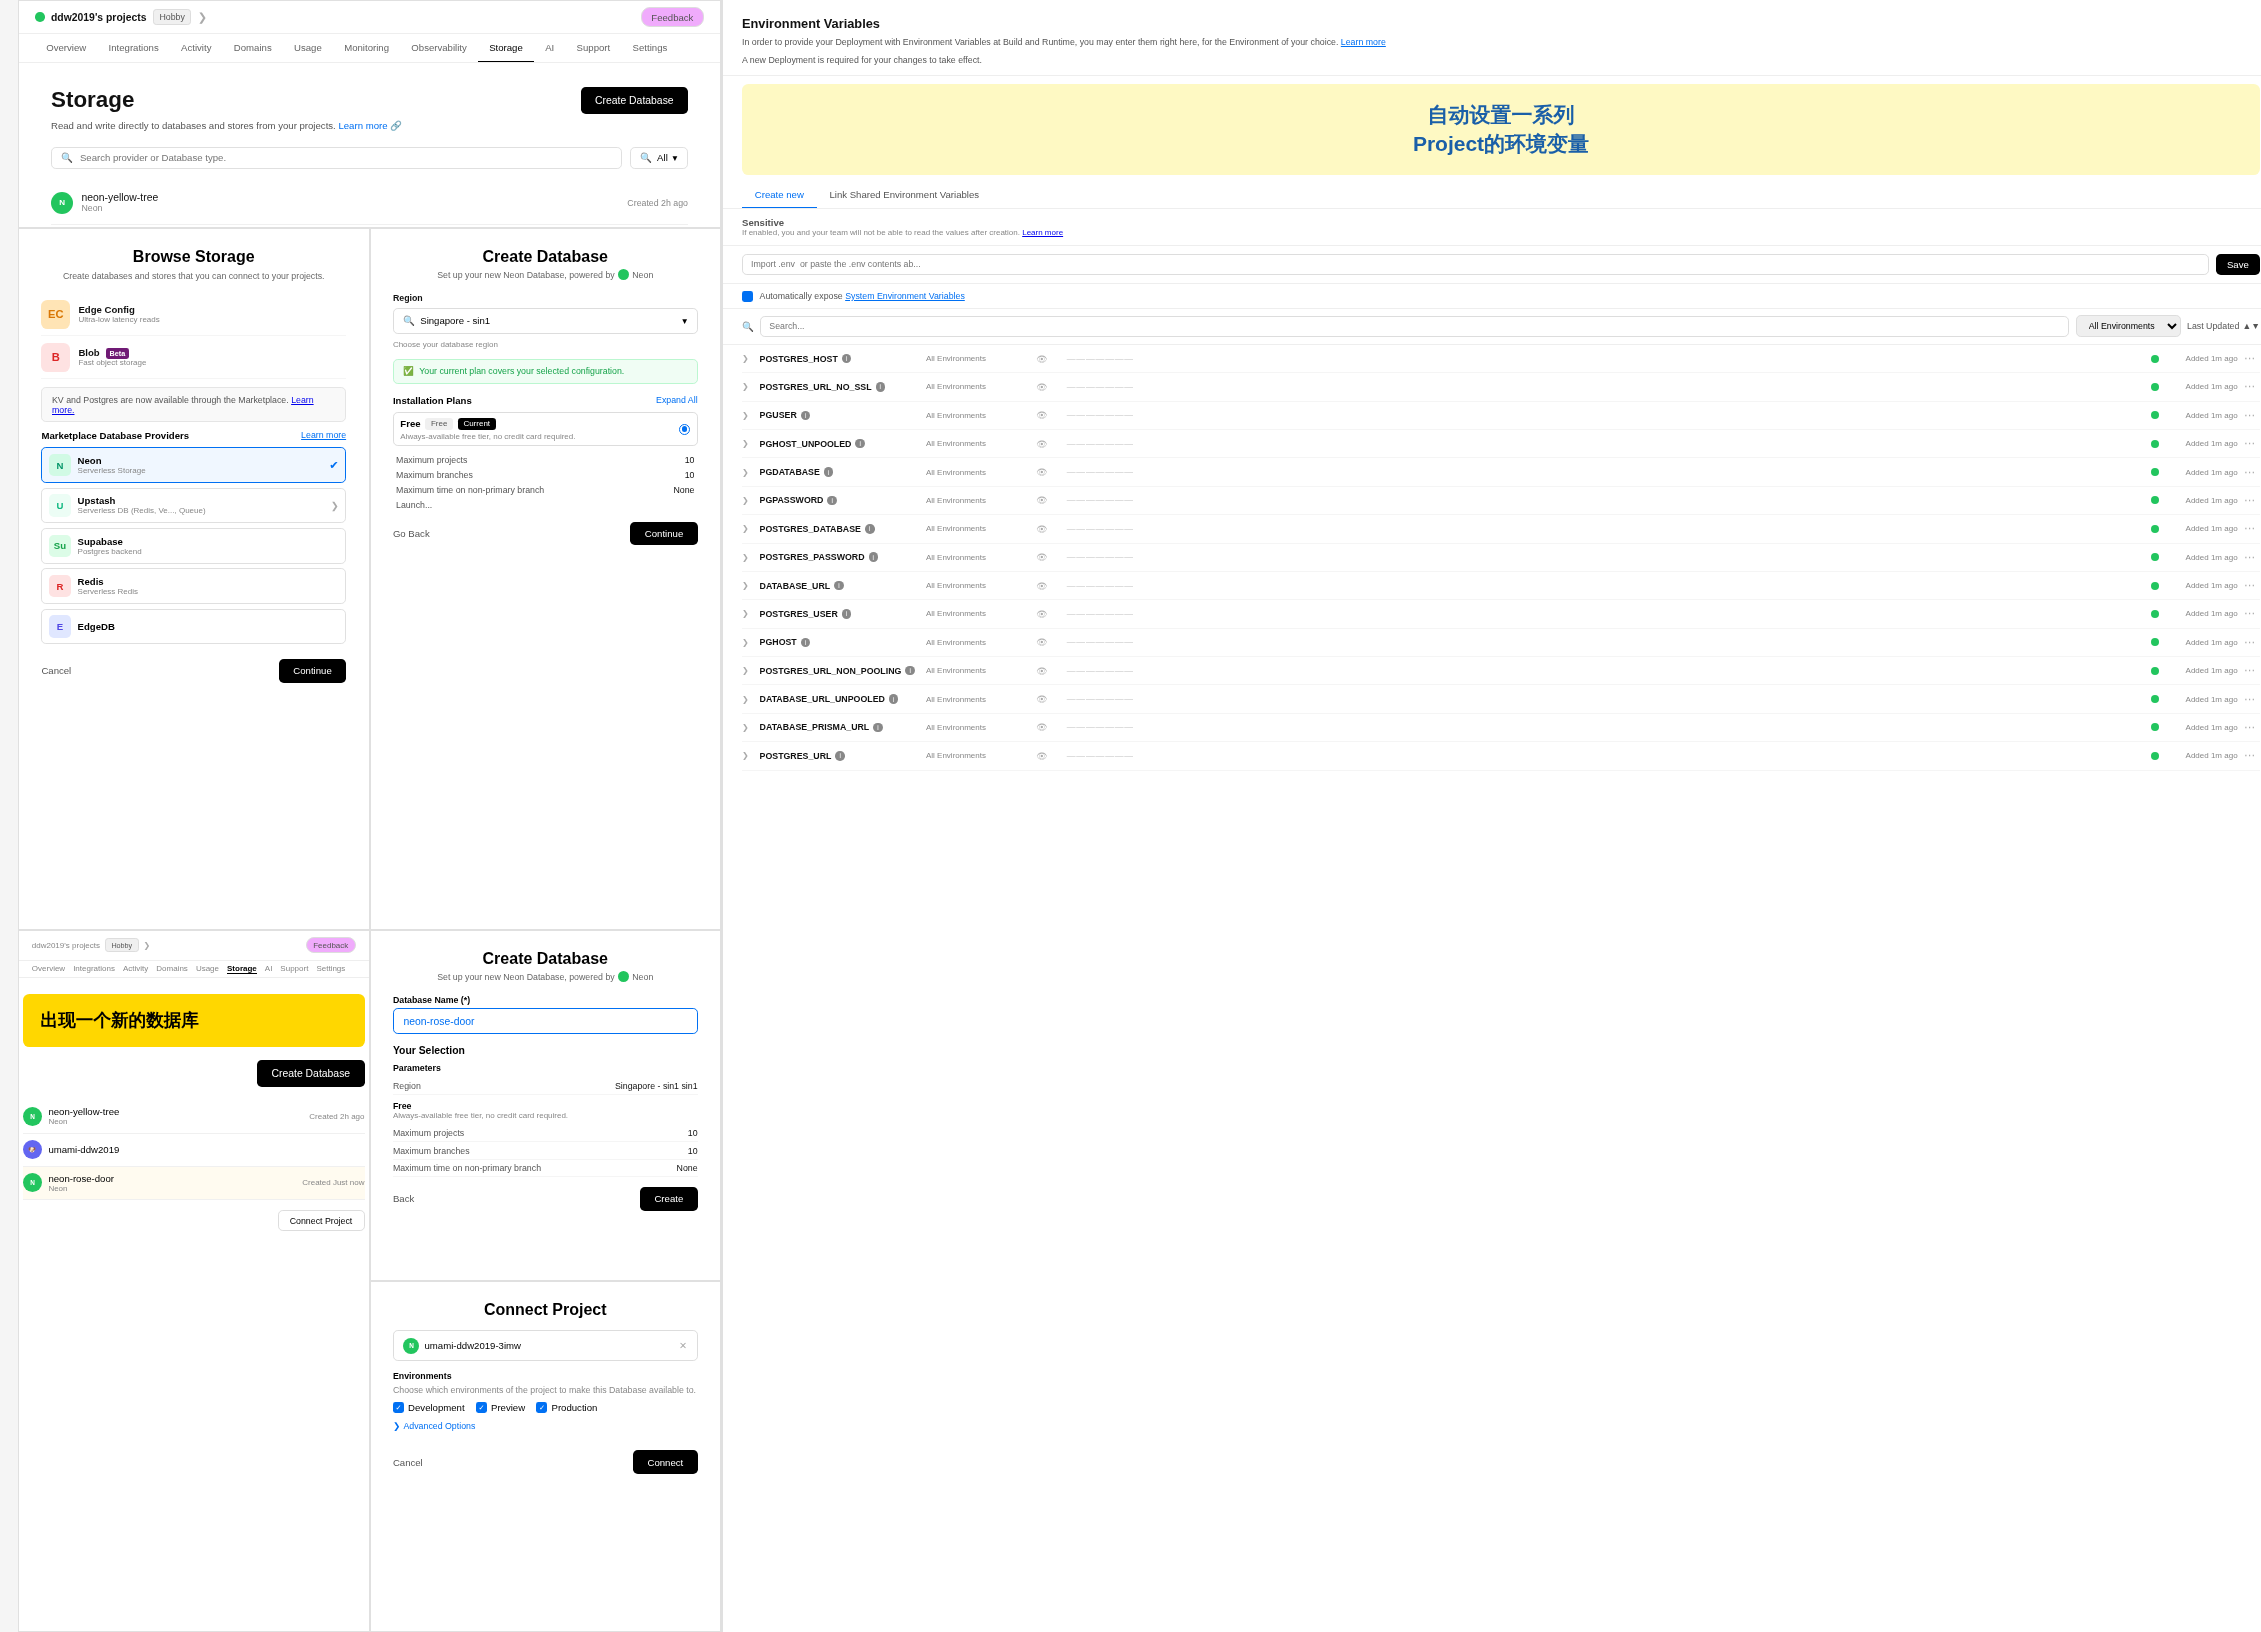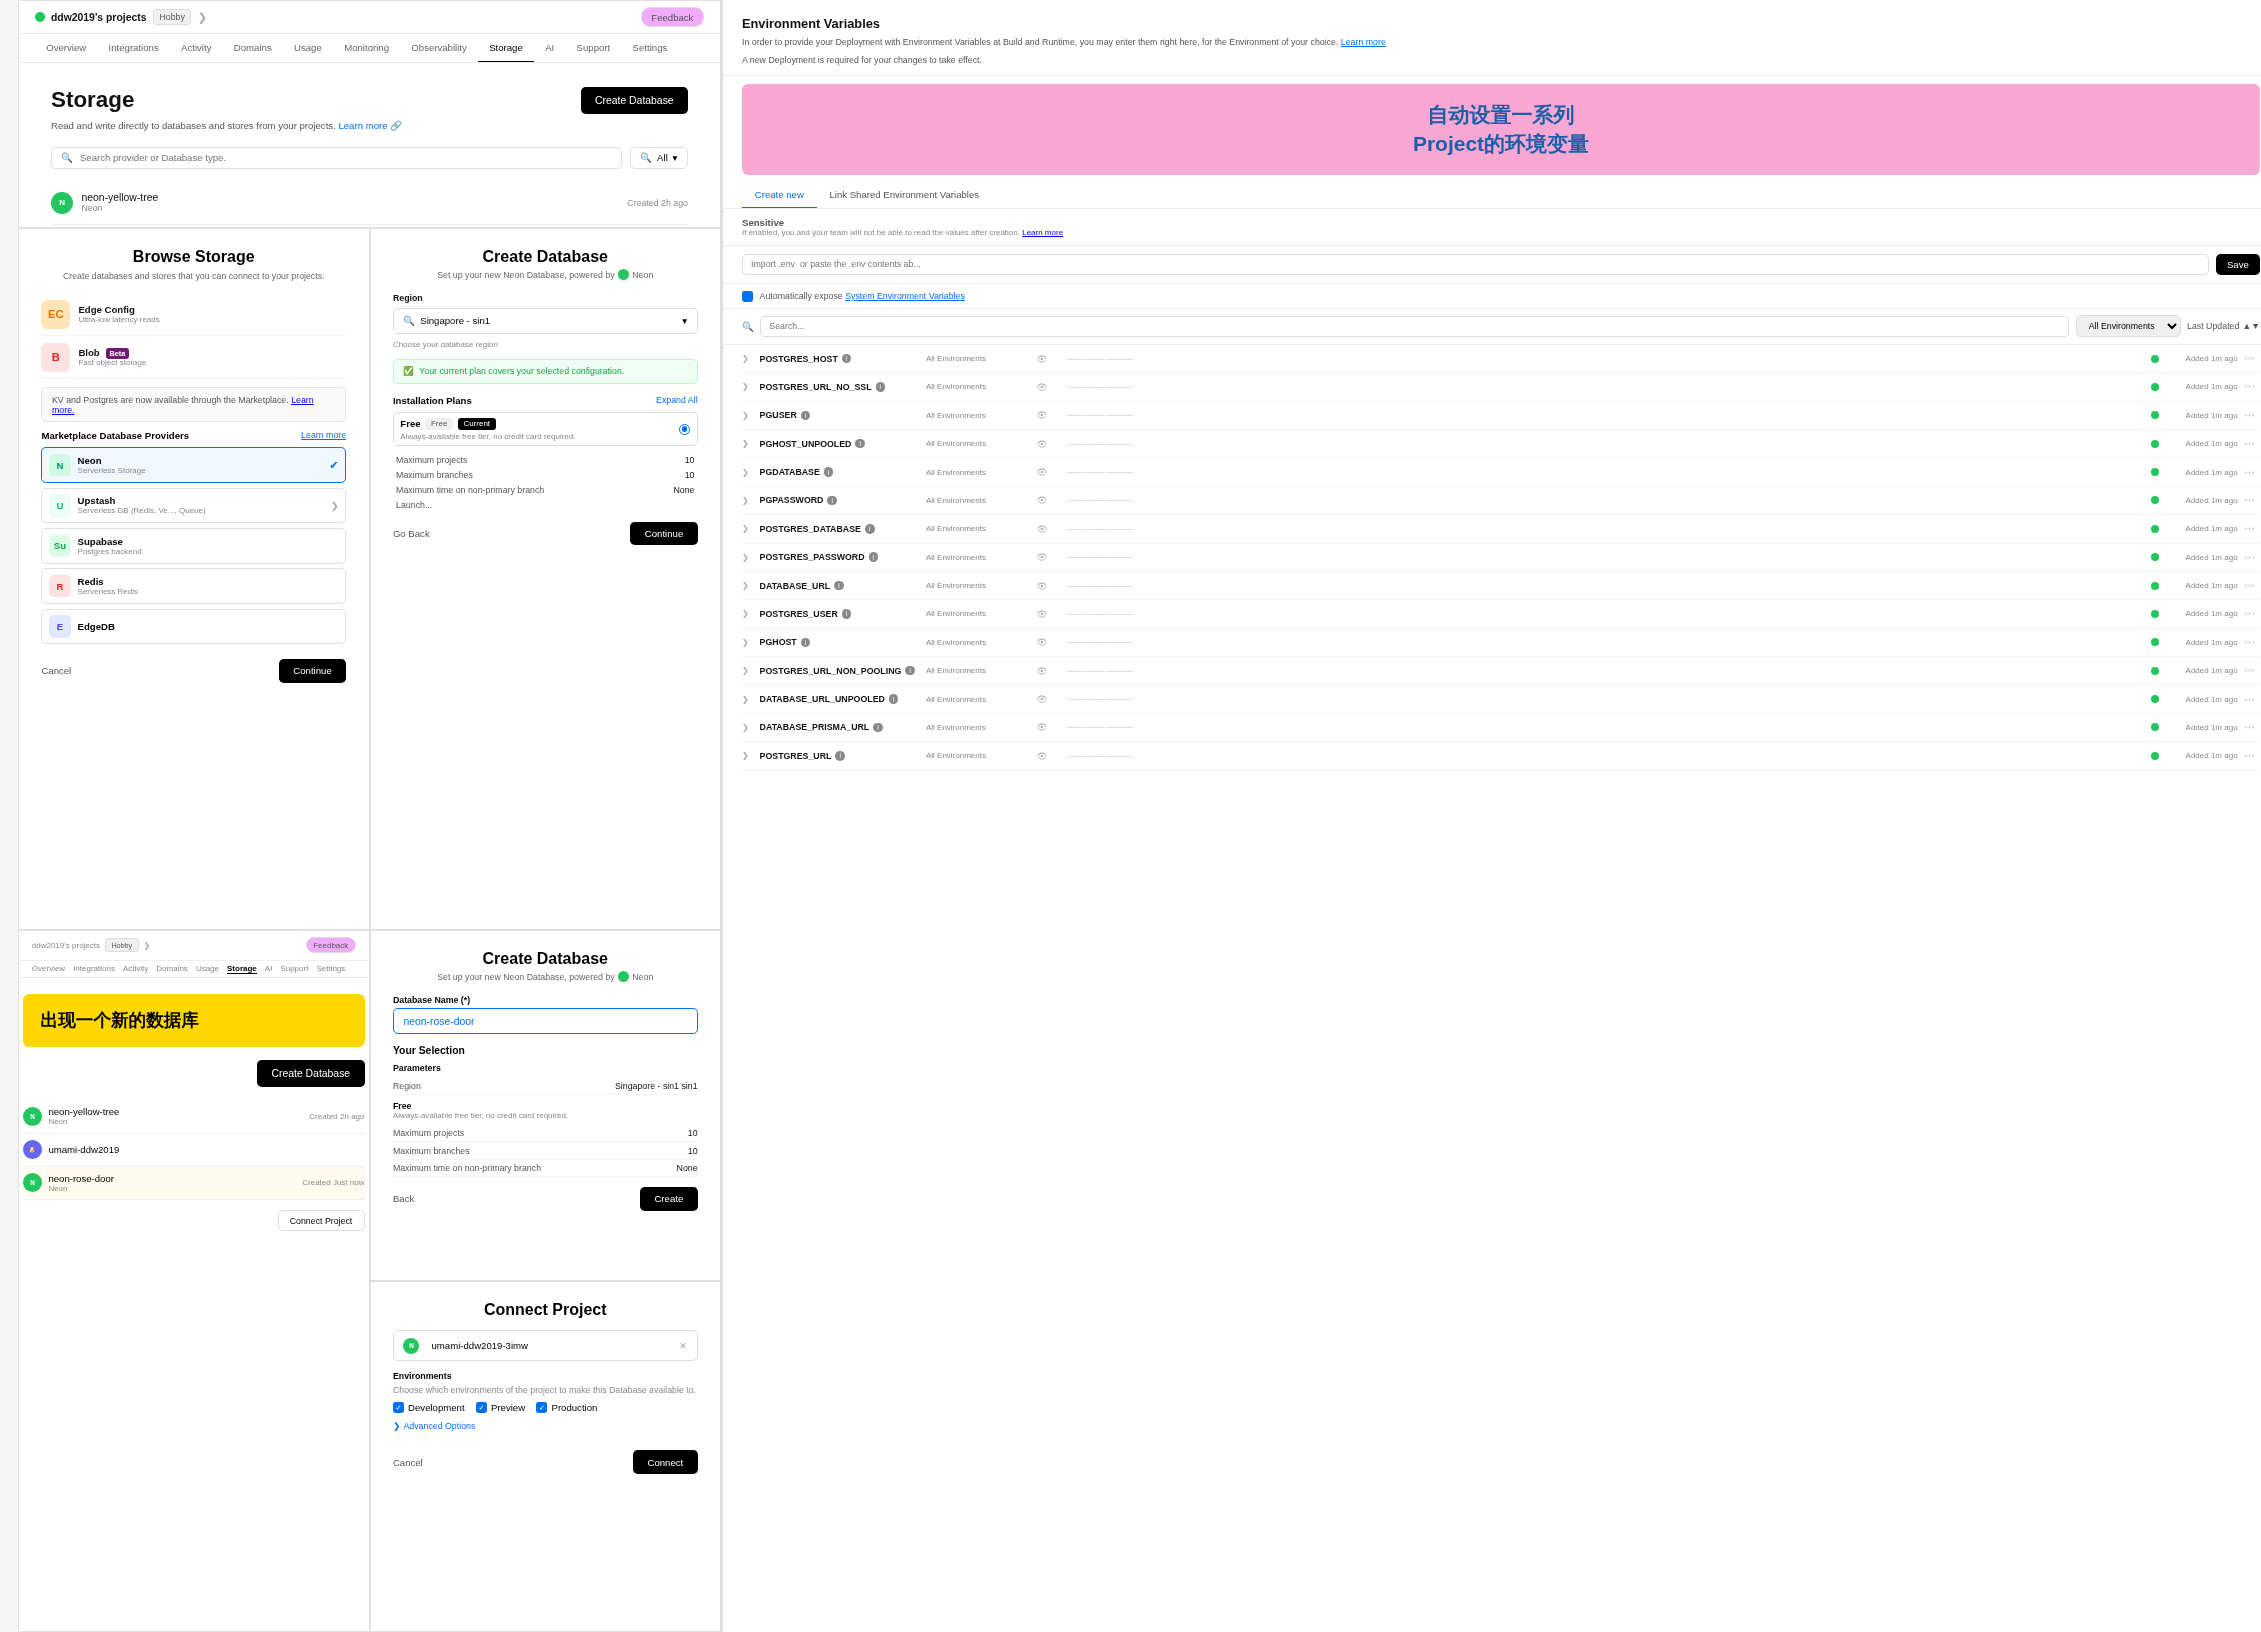--- a/index.html
+++ b/index.html
@@ -149,21 +149,21 @@
     .create-btn { background: #000; color: #fff; border: none; border-radius: 4.8px; padding: 6.4px 14.4px; font-size: 9.6px; cursor: pointer; }
 
     
     .connect-project {
       background: #fff;
       border: 0.8px solid #e0e0e0;
       padding: 19px 22.4px;
       overflow: hidden;
     }
     .connect-title { font-size: 16px; font-weight: 700; text-align: center; margin-bottom: 11.2px; }
-    .project-input-wrap { display: flex; align-items: center; border: 0.8px solid #ddd; border-radius: 4.8px; padding: 6.4px 9.6px; gap: 12px; margin-bottom: 9.6px; }
+    .project-input-wrap { display: flex; align-items: center; border: 0.8px solid #ddd; border-radius: 4.8px; padding: 6.4px 9.6px; gap: 5px; margin-bottom: 9.6px; }
     .project-input { flex: 1; border: none; outline: none; font-size: 9.6px; }
     .env-label { font-size: 8.8px; font-weight: 600; margin-bottom: 4.8px; }
     .env-desc { font-size: 8.8px; color: #888; margin-bottom: 6.4px; }
     .env-checks { display: flex; gap: 11.2px; margin-bottom: 8px; }
     .env-check { display: flex; align-items: center; gap: 4px; font-size: 9.6px; }
     .check-box { width: 11.2px; height: 11.2px; background: #0070f3; border-radius: 2.4px; display: flex; align-items: center; justify-content: center; color: #fff; font-size: 7.2px; }
     .advanced-opts { font-size: 8.8px; color: #0070f3; cursor: pointer; margin-bottom: 9.6px; display: flex; align-items: center; gap: 3.2px; }
     .connect-bottom { display: flex; justify-content: space-between; align-items: center; padding-top: 9.6px; }
     .connect-btn { background: #000; color: #fff; border: none; border-radius: 4.8px; padding: 6.4px 14.4px; font-size: 9.6px; cursor: pointer; }
 
@@ -248,21 +248,21 @@
     .env-value { flex: 1; font-size: 8.8px; color: #ccc; letter-spacing: 0.8px; }
     .env-dot { width: 8px; height: 8px; background: #22c55e; border-radius: 50%; flex-shrink: 0; }
     .env-time { font-size: 8px; color: #888; flex: 0 0 72px; text-align: right; }
     .env-actions { flex: 0 0 16px; display: flex; align-items: center; }
     .three-dots { color: #aaa; font-size: 11.2px; cursor: pointer; }
 
     .save-btn { background: #000; color: #fff; border: none; border-radius: 4.8px; padding: 4.8px 11.2px; font-size: 9.6px; cursor: pointer; }
 
     
     .yellow-right {
-      background: #f9a8d4;
+      background: #fef9c3;
       margin: 8px 19px;
       border-radius: 6.4px;
       padding: 16px 19px;
       font-size: 21px;
       font-weight: 700;
       color: #1a5fa8;
       line-height: 1.4;
       text-align: center;
     }
   </style>

